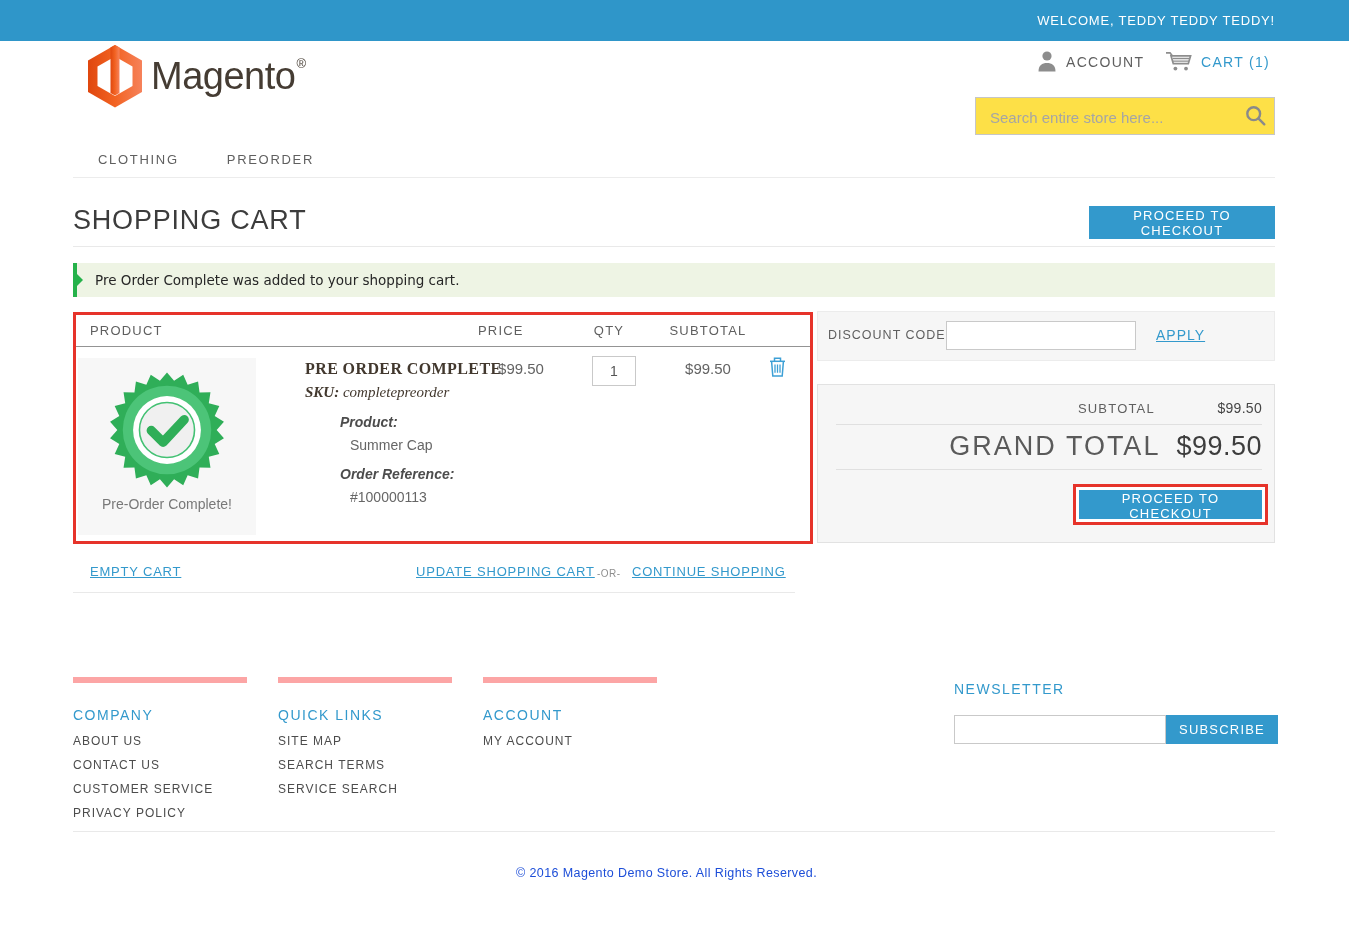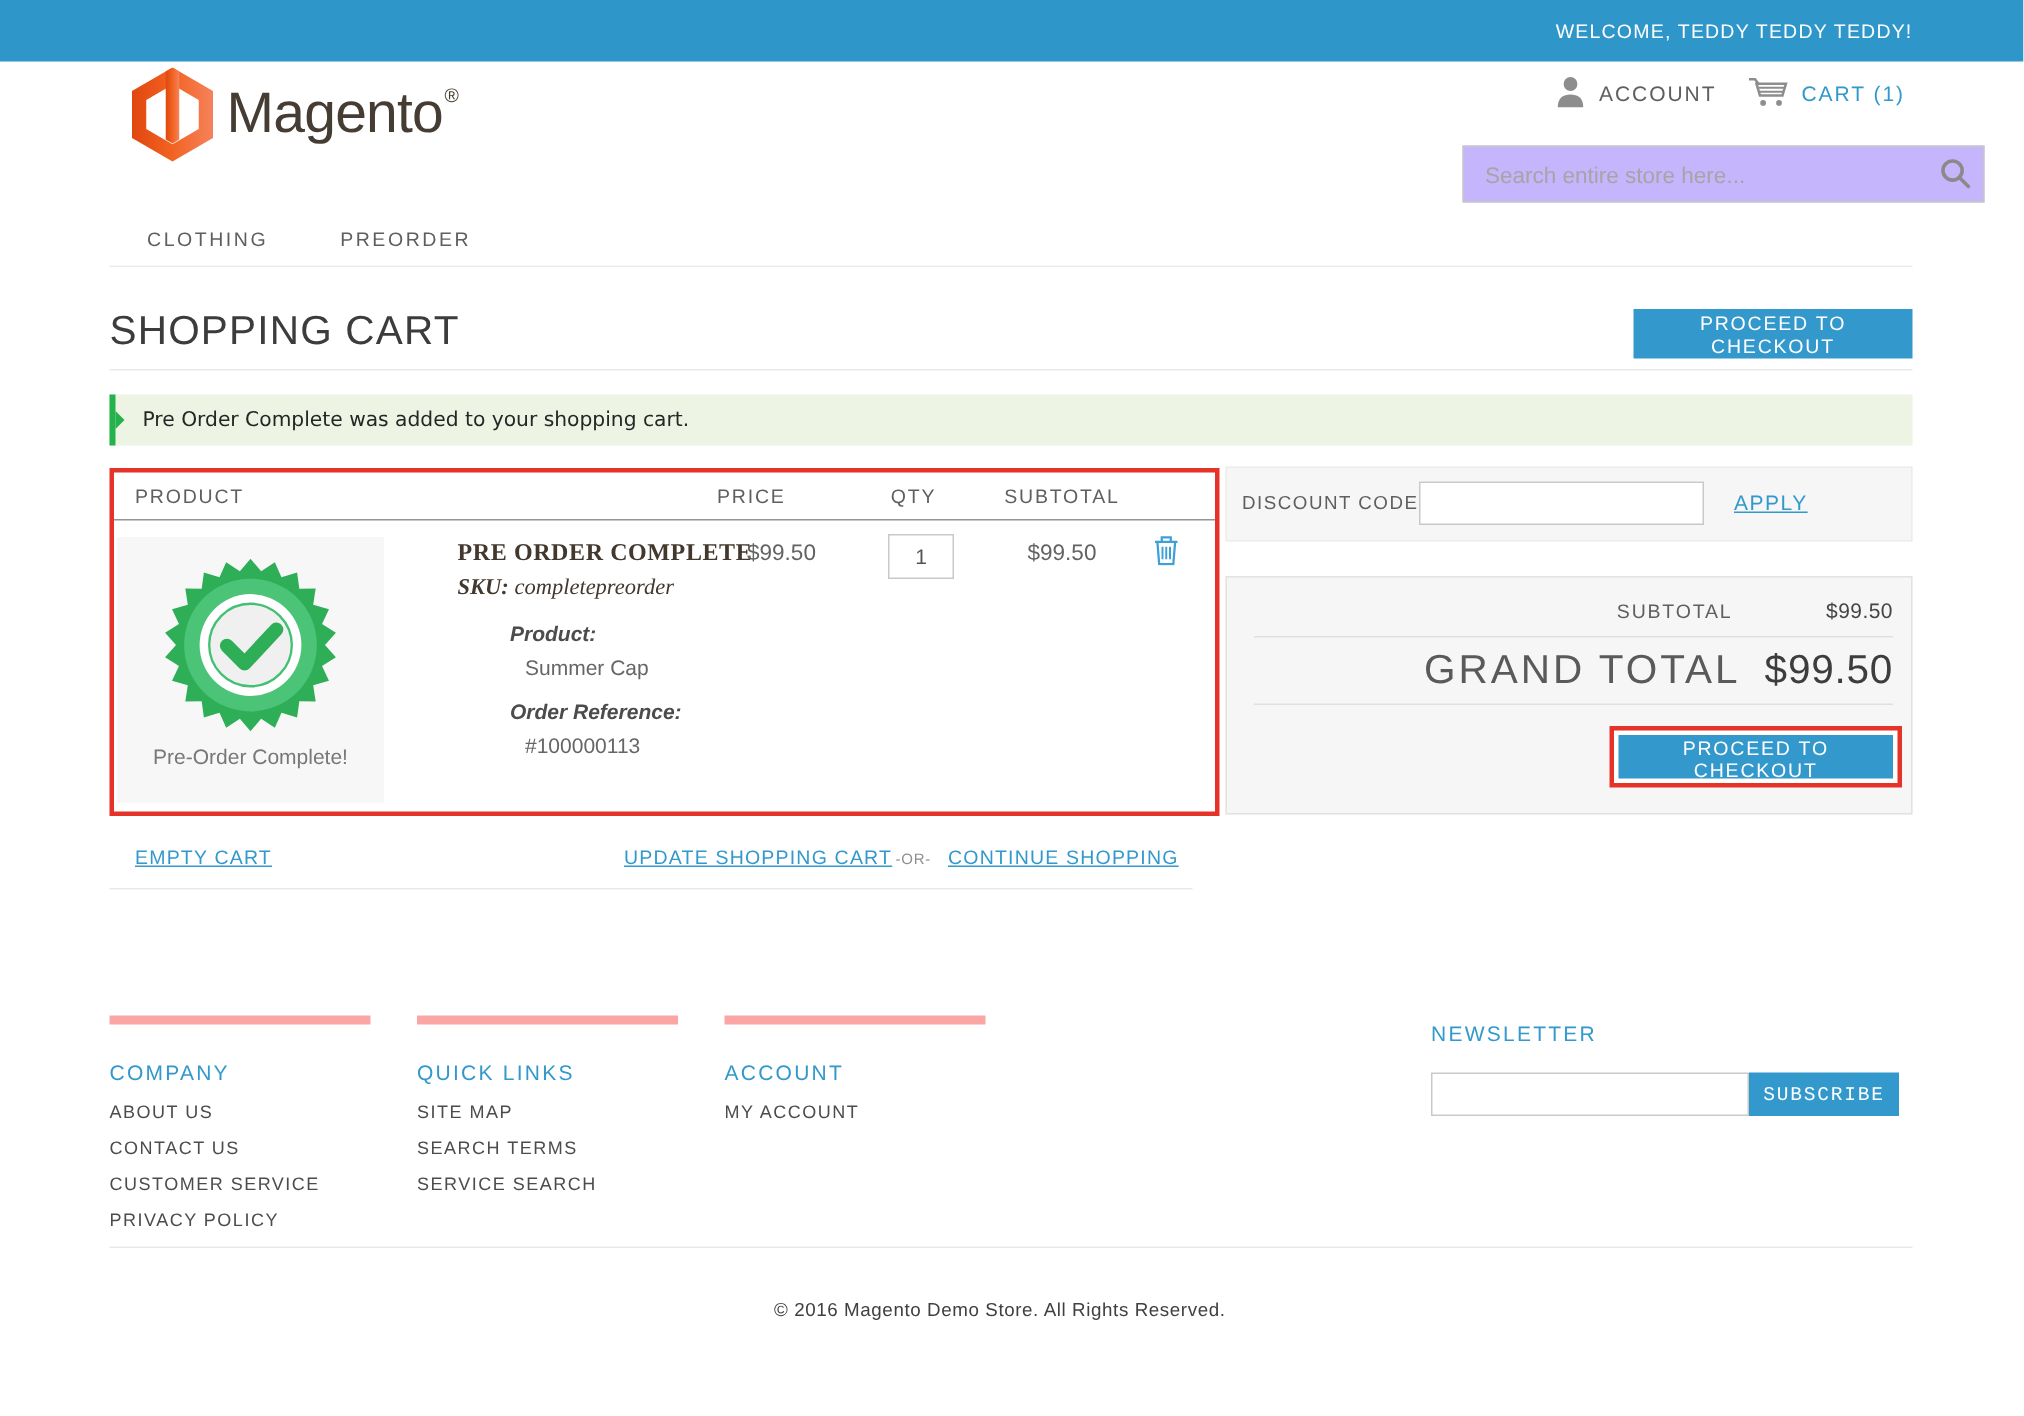--- a/index.html
+++ b/index.html
@@ -18,22 +18,22 @@
   
   .logo{position:absolute;left:88px;top:45px;display:flex;align-items:center}
   .logo-text{font-size:38px;color:#453c33;margin-left:9px;letter-spacing:-.5px;font-weight:500}
   .logo-reg{font-size:13px;color:#453c33;position:relative;top:-13px;left:1px;font-weight:400}
 
   .account{position:absolute;left:1038px;top:51px;display:flex;align-items:center;gap:10px;
     color:#5f5f5f;font-size:14px;letter-spacing:1.3px;text-decoration:none}
   .cart-top{position:absolute;left:1165px;top:51px;display:flex;align-items:center;gap:9px;
     color:#3399cc;font-size:14px;letter-spacing:1.3px;text-decoration:none}
 
-  .search-box{position:absolute;left:975px;top:97px;width:348px;height:38px;
-    border:1px solid #c6c6c6;box-sizing:border-box;background:#c4b5fd}
+  .search-box{position:absolute;left:975px;top:97px;width:300px;height:38px;
+    border:1px solid #c6c6c6;box-sizing:border-box;background:#fde047}
   .search-input{border:0;outline:0;width:248px;height:34px;margin:1px 0 0 12px;
     font-size:15px;color:#555;font-family:inherit;background:transparent}
   .search-input::placeholder{color:#a5a5a5}
   .search-btn{position:absolute;right:7px;top:7px;width:24px;height:24px;background:none;border:0;padding:0}
 
   
   .nav{position:absolute;left:73px;top:146px;width:1202px;height:32px;
     border-bottom:1px solid #ececec;box-sizing:border-box;display:flex;gap:48px;padding-left:25px}
   .nav-item{font-size:13px;color:#5f5f5f;letter-spacing:1.7px;line-height:28px;text-decoration:none}
 
@@ -120,25 +120,25 @@
   .fc1{left:73px}.fc2{left:278px}.fc3{left:483px}
   .footer-title{font-size:14px;color:#3399cc;letter-spacing:1.5px;margin:0;font-weight:400}
   .footer-links{margin-top:6px}
   .footer-link{display:block;font-size:12px;color:#4c4c4c;letter-spacing:1px;
     text-decoration:none;line-height:24px}
   .newsletter-title{position:absolute;left:954px;top:681px;font-size:14px;color:#3399cc;
     letter-spacing:1.5px;margin:0;font-weight:400}
   .newsletter-row{position:absolute;left:954px;top:715px;display:flex}
   .newsletter-input{width:212px;height:29px;border:1px solid #c9c9c9;box-sizing:border-box;
     padding:0 8px;font-family:inherit;font-size:13px;outline:0}
-  .subscribe-btn{width:100px;height:29px;background:#3399cc;border:0;color:#fff;
-    font-size:13px;letter-spacing:1.2px;font-family:Liberation Mono, monospace}
+  .subscribe-btn{width:112px;height:29px;background:#3399cc;border:0;color:#fff;
+    font-size:13px;letter-spacing:1.2px;font-family:Liberation Sans, sans-serif}
   .footer-divider{position:absolute;left:73px;top:831px;width:1202px;height:1px;background:#e9e9e9}
   .copyright{position:absolute;left:0;top:866px;width:1333px;text-align:center;
-    font-size:12.5px;color:#404040;letter-spacing:.4px}
+    font-size:12.5px;color:#1d4ed8;letter-spacing:.4px}
 </style>
 </head>
 <body>
 
 <div class="topbar">
   <span class="welcome">WELCOME, TEDDY TEDDY TEDDY!</span>
 </div>
 
 <a class="logo">
   <svg width="54" height="63" viewBox="0 0 54 63">

